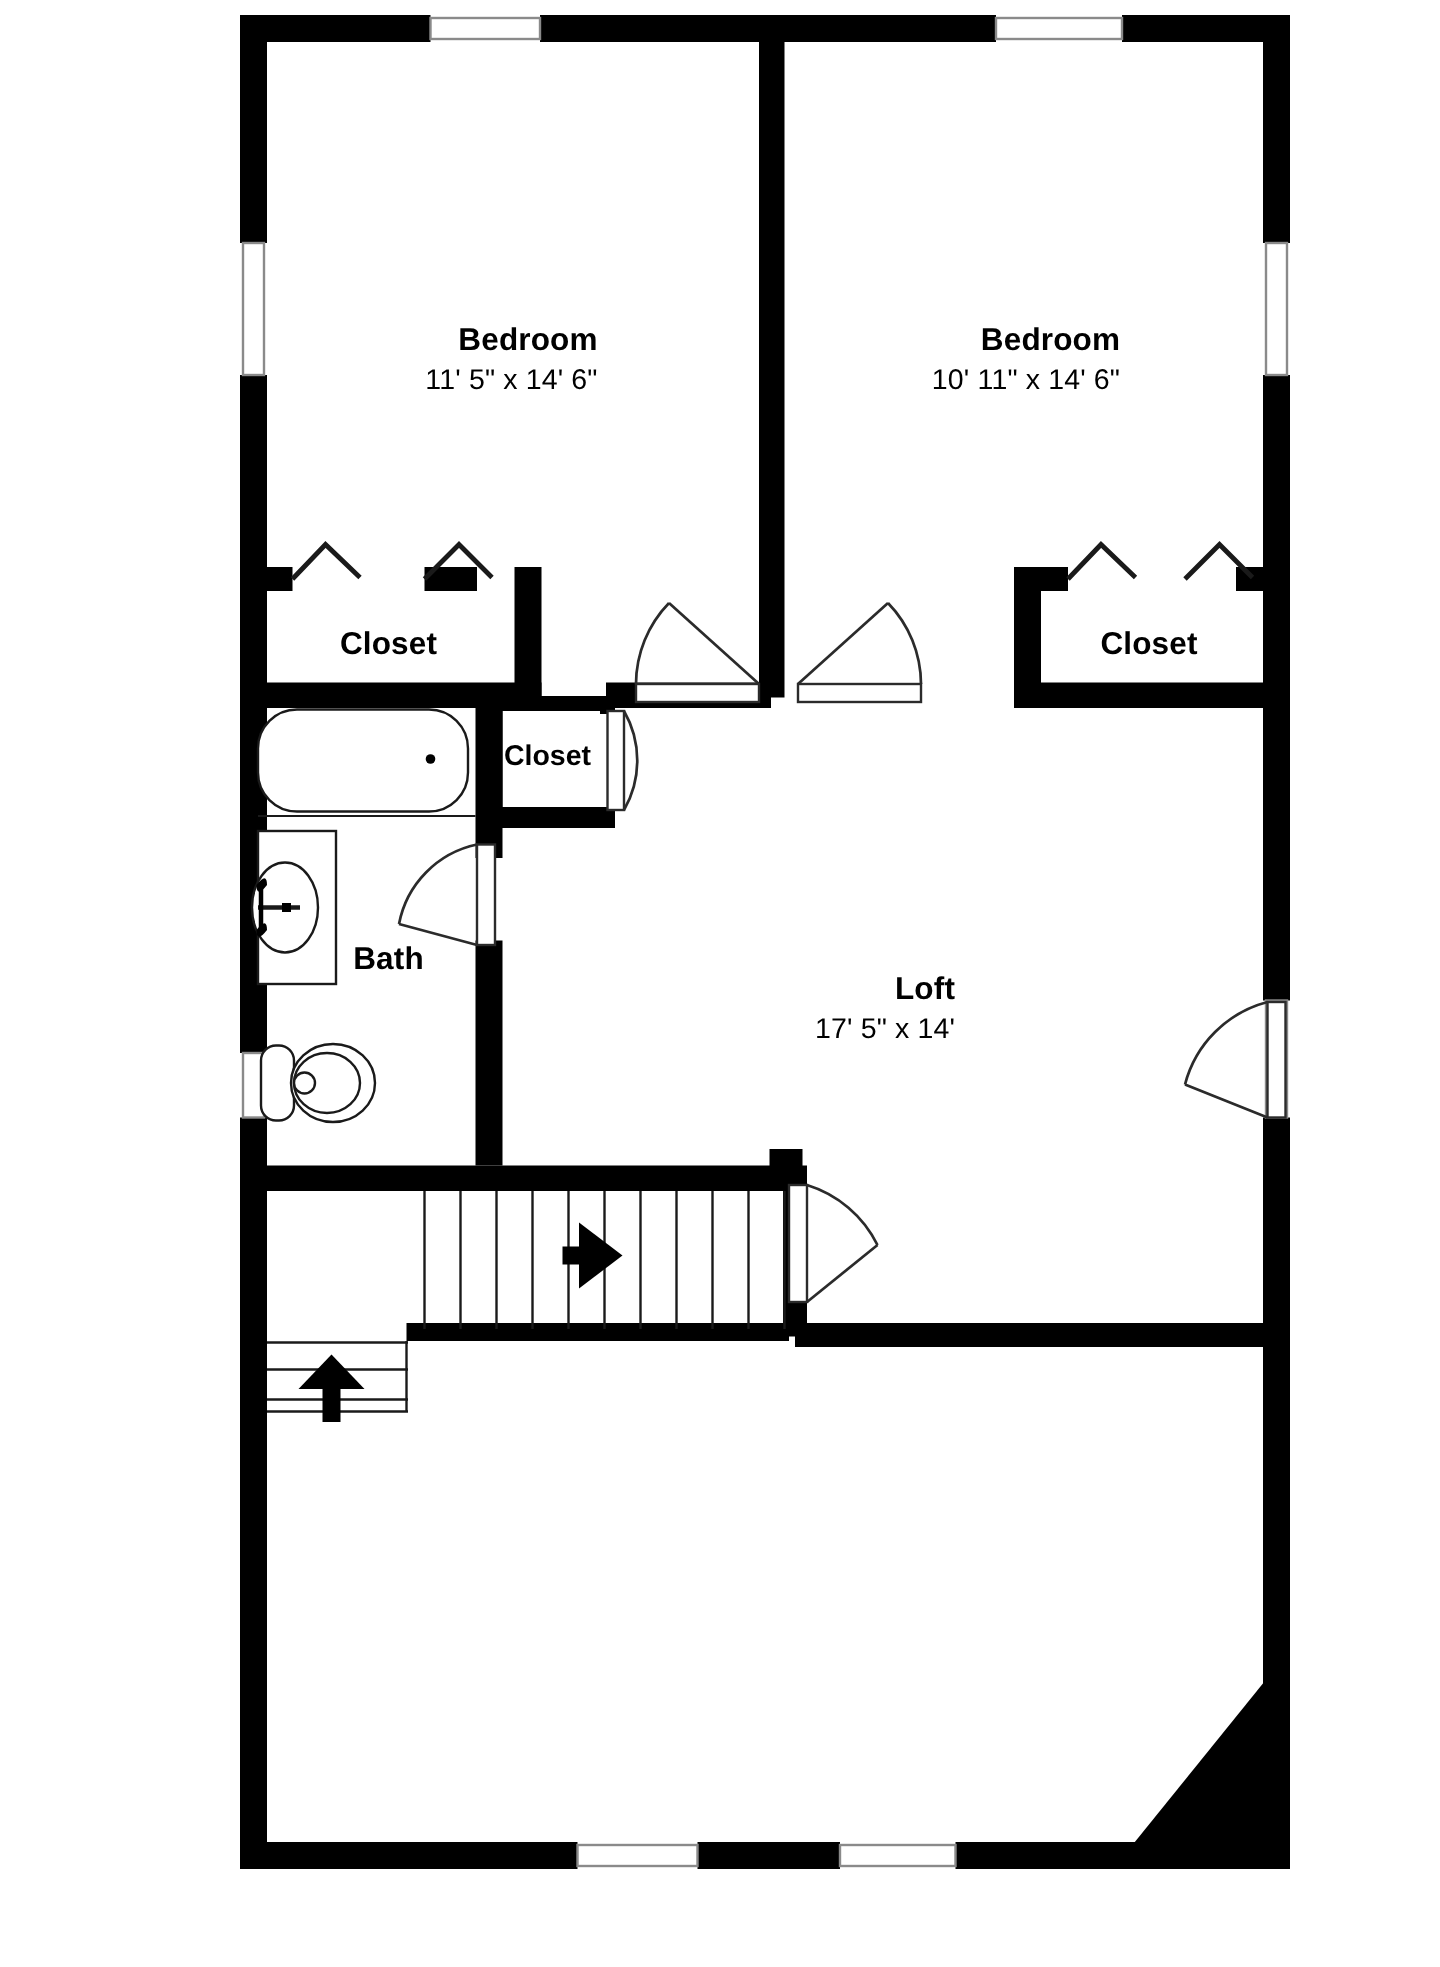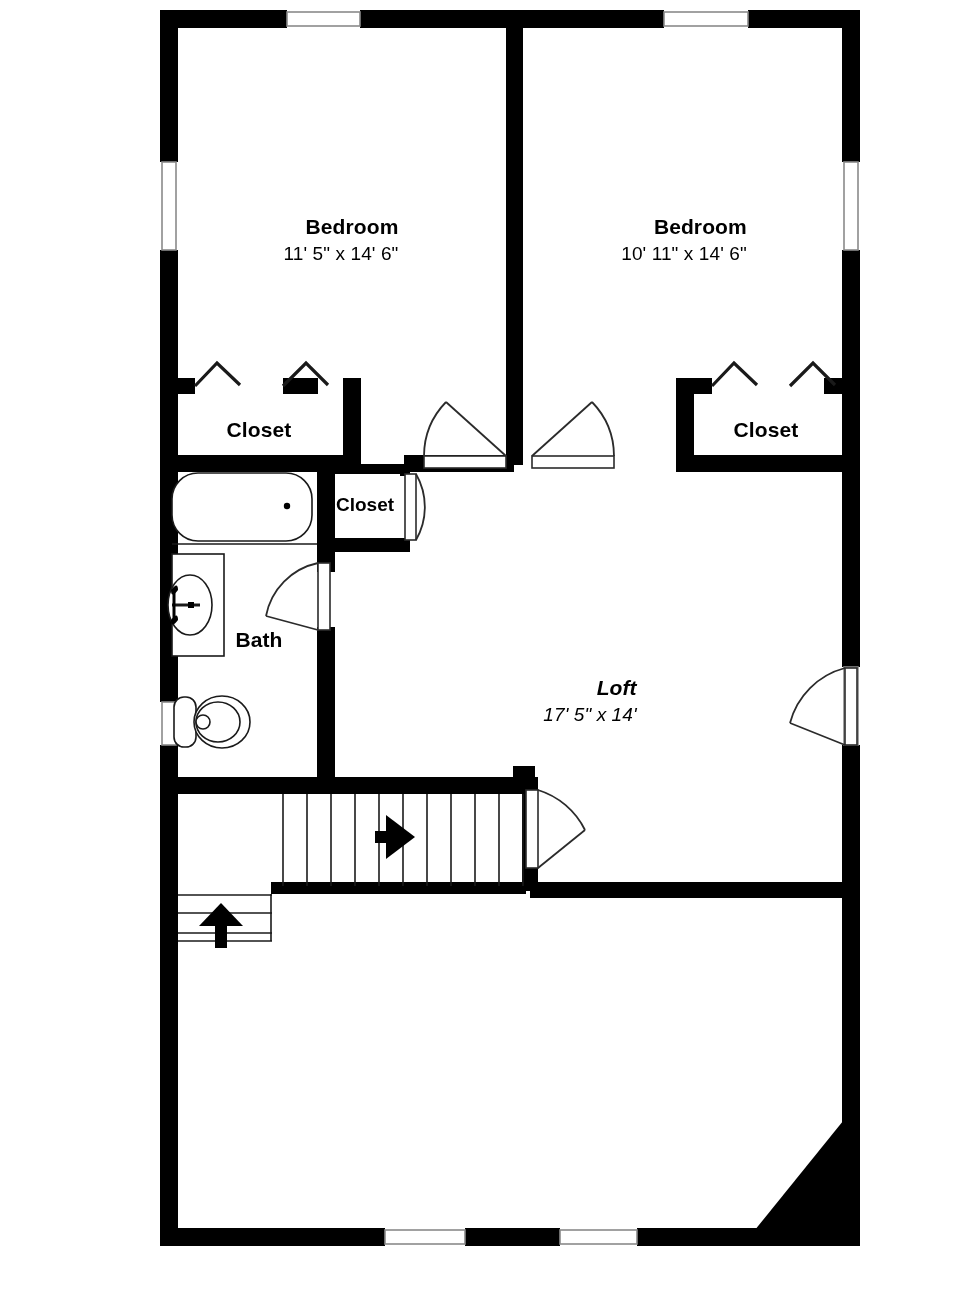--- a/index.html
+++ b/index.html
@@ -254,18 +254,18 @@
   </div>
 
   <div class="room-label" style="left:365px; top:494px;">
     <span class="room-name-sm">Closet</span>
   </div>
 
   <div class="room-label" style="left:259px; top:628px;">
     <span class="room-name">Bath</span>
   </div>
 
-  <div class="room-label" style="left:590px; top:676px;font-style:italic;">
+  <div class="room-label" style="left:590px; top:648px;">
     <span class="room-name">Loft</span>
     <span class="room-dim">17' 5" x 14'</span>
   </div>
 
 </div>
 
 </body></html>

